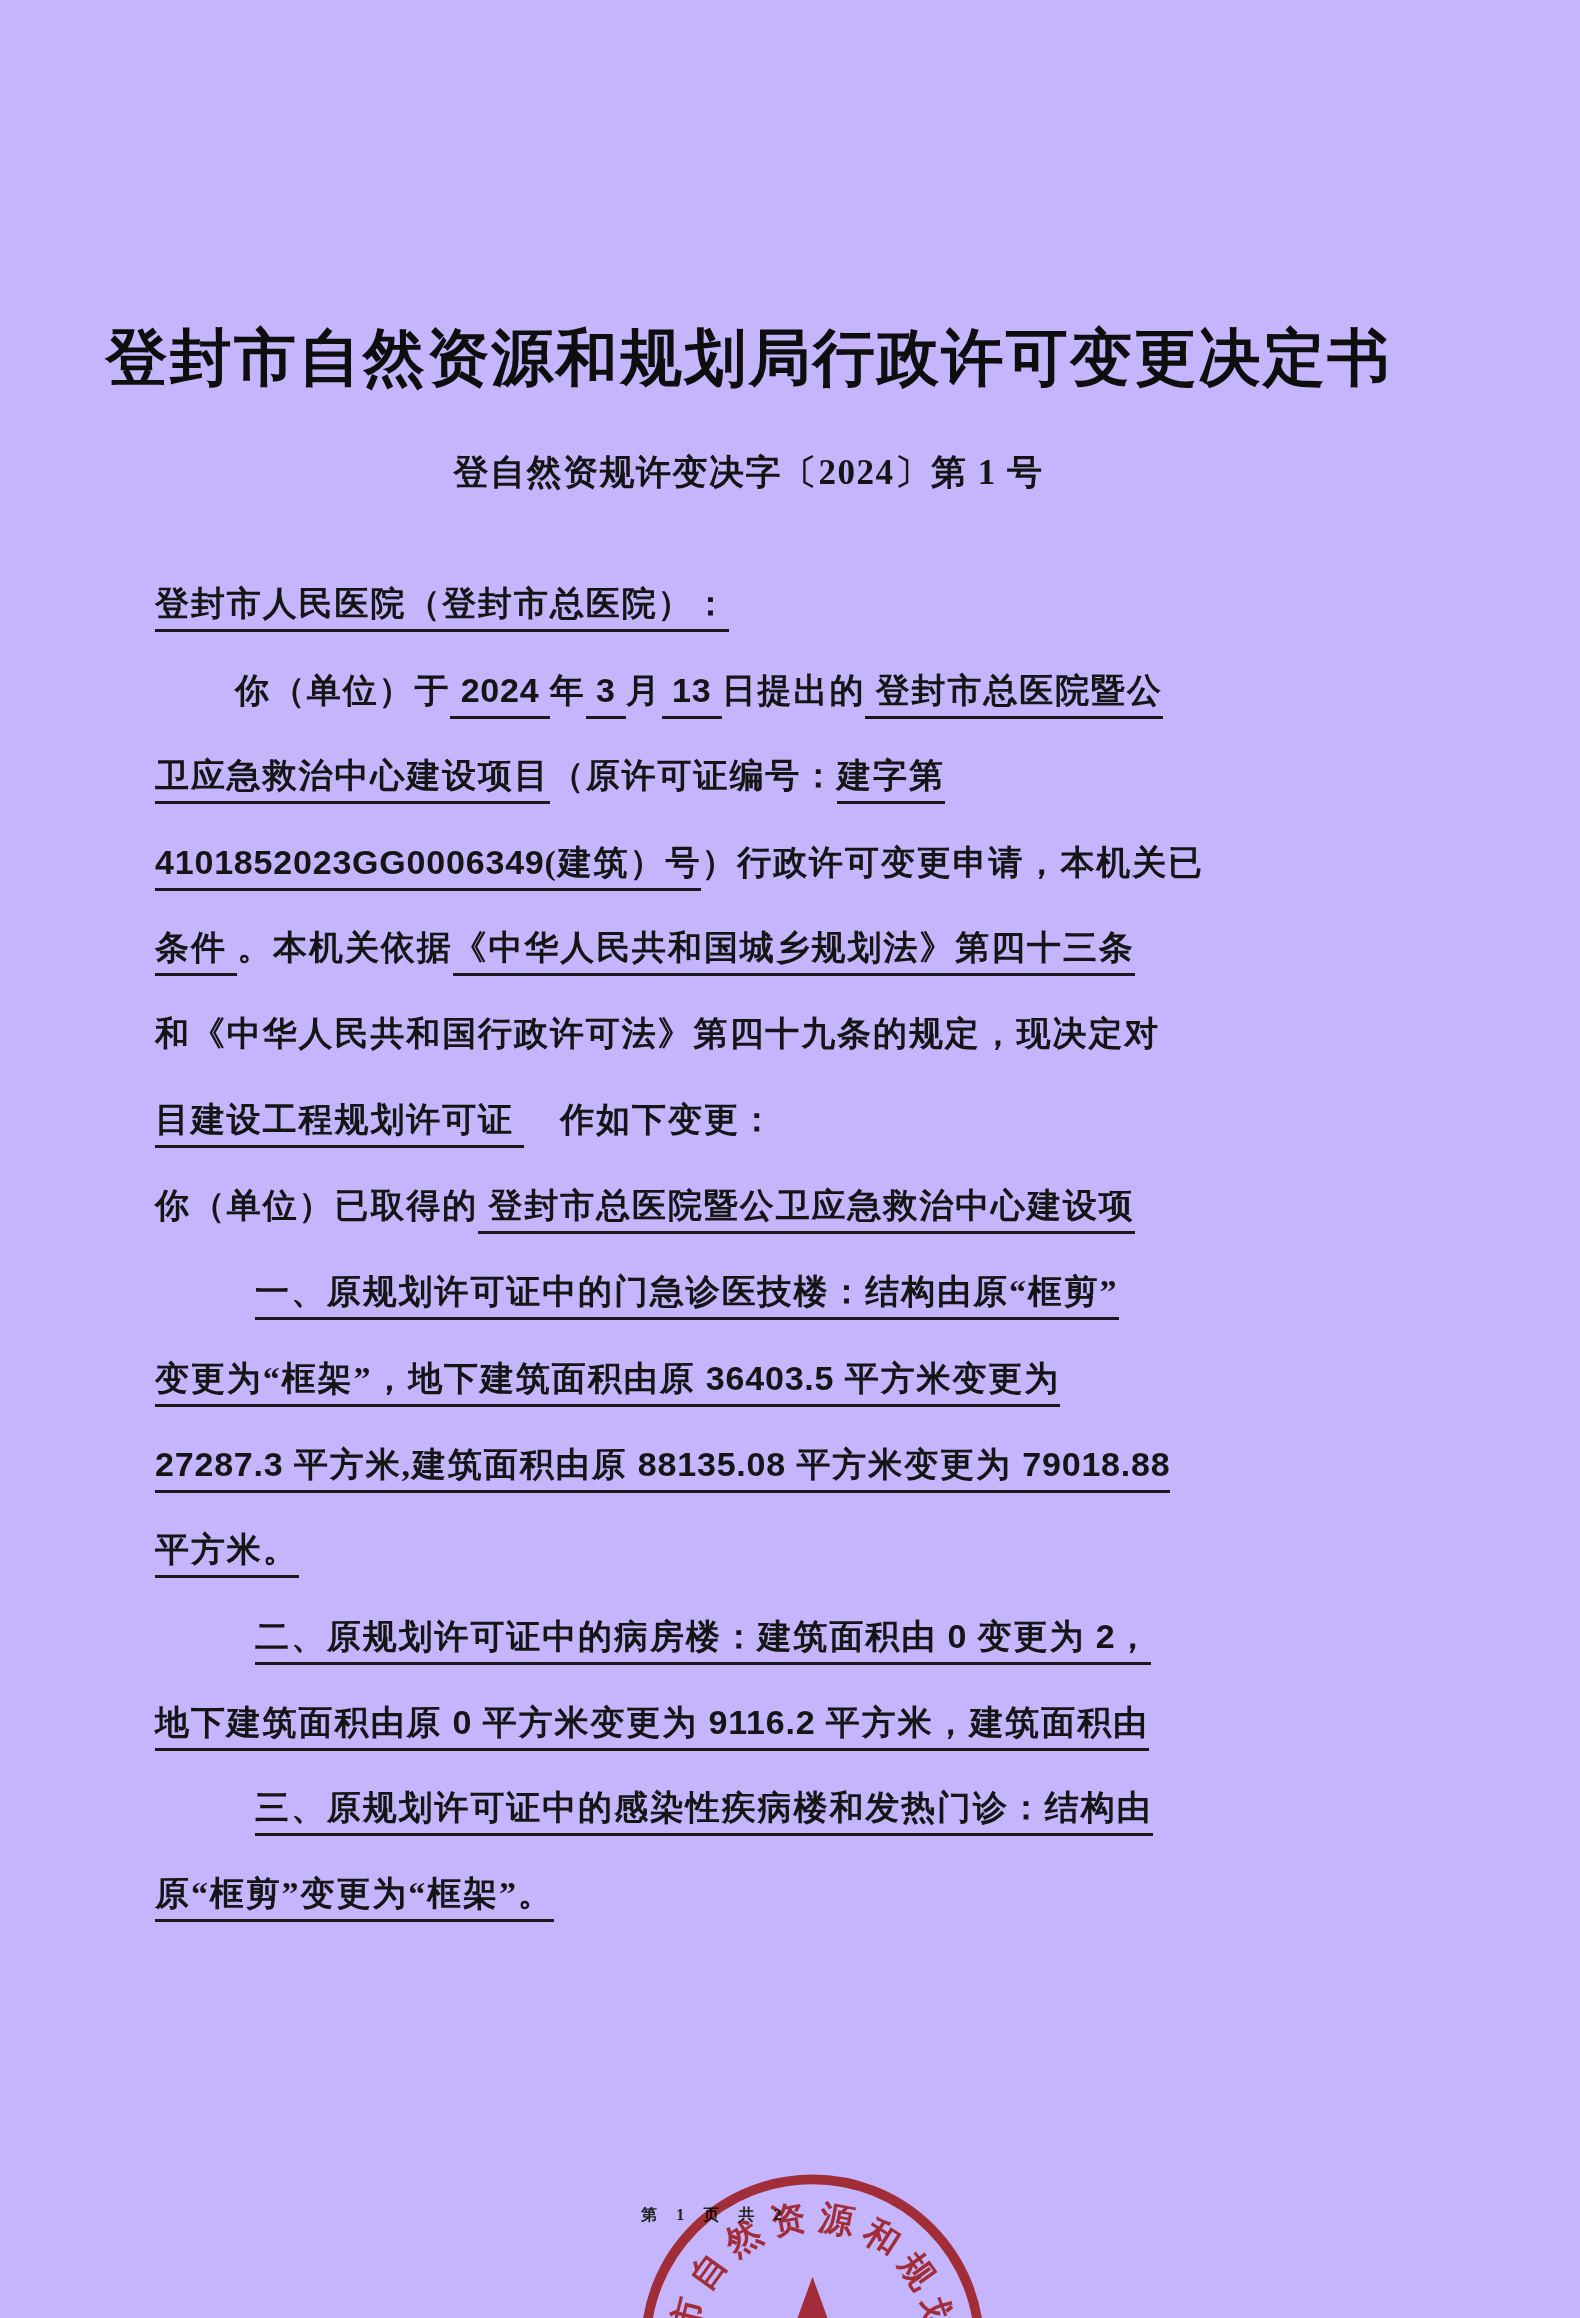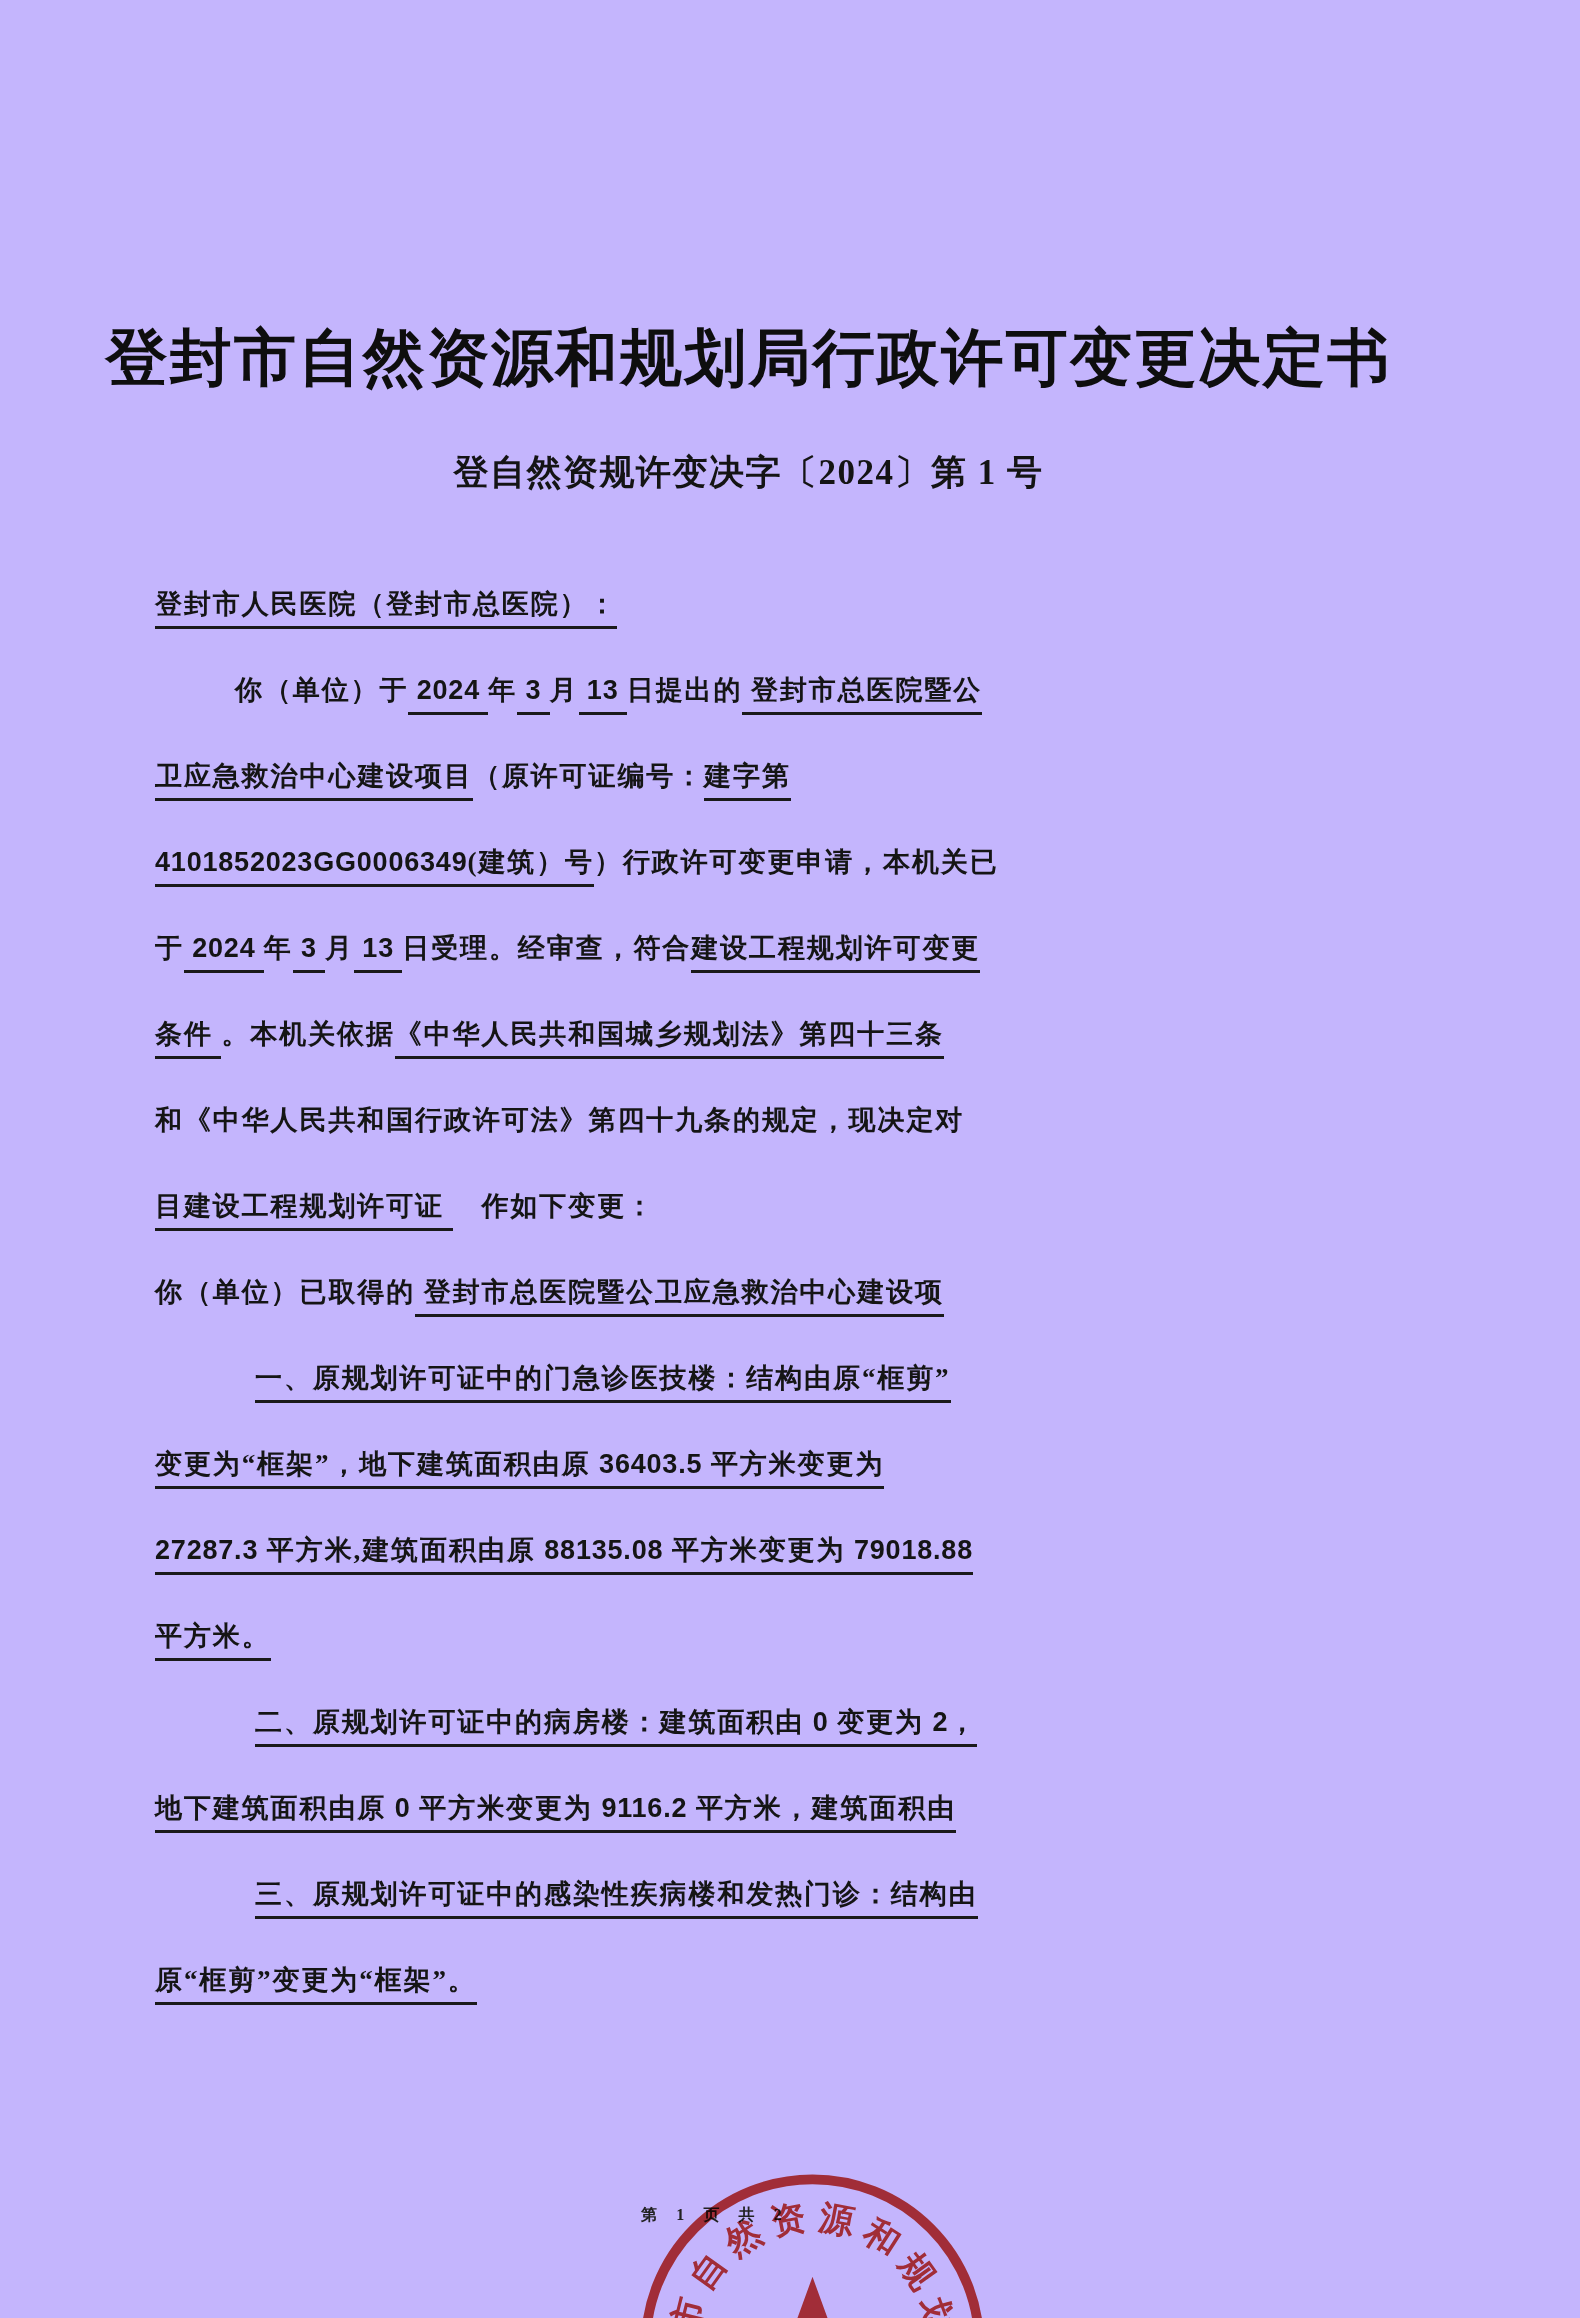--- a/index.html
+++ b/index.html
@@ -17,21 +17,21 @@
   }
   .doc-number {
     position:absolute; top:449px; left:0; width:1581px;
     text-align:center; transform:translateX(-42px);
     font-size:35px; font-weight:600; letter-spacing:1.5px; color:#141414;
   }
   .doc-body {
     position:absolute; top:579px; left:155px; width:1345px;
   }
   .line {
-    height:86px; font-size:27px; line-height:50px;
+    height:86px; font-size:34px; line-height:50px;
     white-space:pre; color:#151515;
   }
   .ind1 { padding-left:80px; }
   .ind2 { padding-left:100px; }
   .cn {
     font-family:"Liberation Serif","DejaVu Serif",serif;
     font-weight:600; letter-spacing:1.9px;
   }
   .num {
     font-family:"Liberation Sans","DejaVu Sans",sans-serif;
@@ -59,21 +59,20 @@
 
   <h1 class="doc-title">登封市自然资源和规划局行政许可变更决定书</h1>
 
   <div class="doc-number">登自然资规许变决字〔2024〕第 1 号</div>
 
   <div class="doc-body" id="body-lines">
       <div class="line"><span class="u cn">登封市人民医院（登封市总医院）：</span></div>
       <div class="line ind1"><span class="cn">你（单位）于</span><span class="u num"> 2024 </span><span class="cn">年</span><span class="u num"> 3 </span><span class="cn">月</span><span class="u num"> 13 </span><span class="cn">日提出的</span><span class="u cn"> 登封市总医院暨公</span></div>
       <div class="line"><span class="u cn">卫应急救治中心建设项目</span><span class="cn">（原许可证编号：</span><span class="u cn">建字第</span></div>
       <div class="line"><span class="u num">4101852023GG0006349</span><span class="u cn">(建筑）号</span><span class="cn">）行政许可变更申请，本机关已</span></div>
-      <div class="line"><span class="cn">于</span><span class="u num"> 2024 </span><span class="cn">年</span><span class="u num"> 3 </span><span class="cn">月</span><span class="u num"> 13 </span><span class="cn">日受理。经审查，符合</span><span class="u cn">建设工程规划许可变更</span></div>
       <div class="line"><span class="u cn">条件 </span><span class="cn">。本机关依据</span><span class="u cn">《中华人民共和国城乡规划法》第四十三条</span></div>
       <div class="line"><span class="cn">和《中华人民共和国行政许可法》第四十九条的规定，现决定对</span></div>
       <div class="line"><span class="u cn">目建设工程规划许可证 </span><span class="cn">　作如下变更：</span></div>
       <div class="line"><span class="cn">你（单位）已取得的</span><span class="u cn"> 登封市总医院暨公卫应急救治中心建设项</span></div>
       <div class="line ind2"><span class="u cn">一、原规划许可证中的门急诊医技楼：结构由原“框剪”</span></div>
       <div class="line"><span class="u cn">变更为“框架”，地下建筑面积由原 </span><span class="u num">36403.5</span><span class="u cn"> 平方米变更为</span></div>
       <div class="line"><span class="u num">27287.3</span><span class="u cn"> 平方米,建筑面积由原 </span><span class="u num">88135.08</span><span class="u cn"> 平方米变更为 </span><span class="u num">79018.88</span></div>
       <div class="line"><span class="u cn">平方米。</span></div>
       <div class="line ind2"><span class="u cn">二、原规划许可证中的病房楼：建筑面积由 </span><span class="u num">0</span><span class="u cn"> 变更为 </span><span class="u num">2</span><span class="u cn">，</span></div>
       <div class="line"><span class="u cn">地下建筑面积由原 </span><span class="u num">0</span><span class="u cn"> 平方米变更为 </span><span class="u num">9116.2</span><span class="u cn"> 平方米，建筑面积由</span></div>

